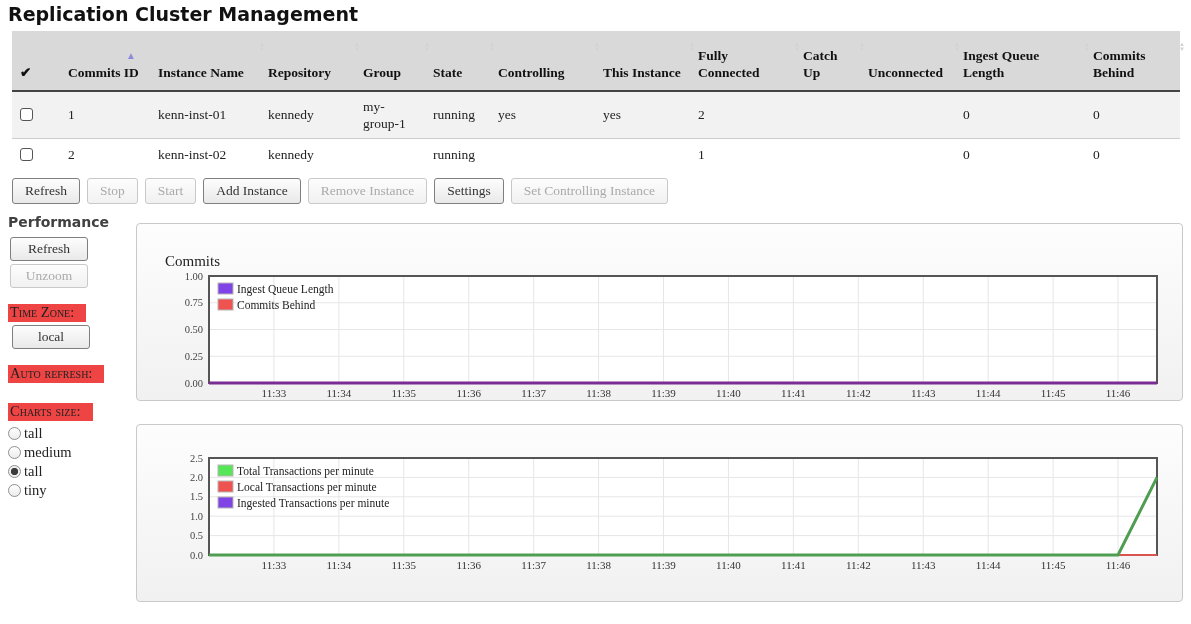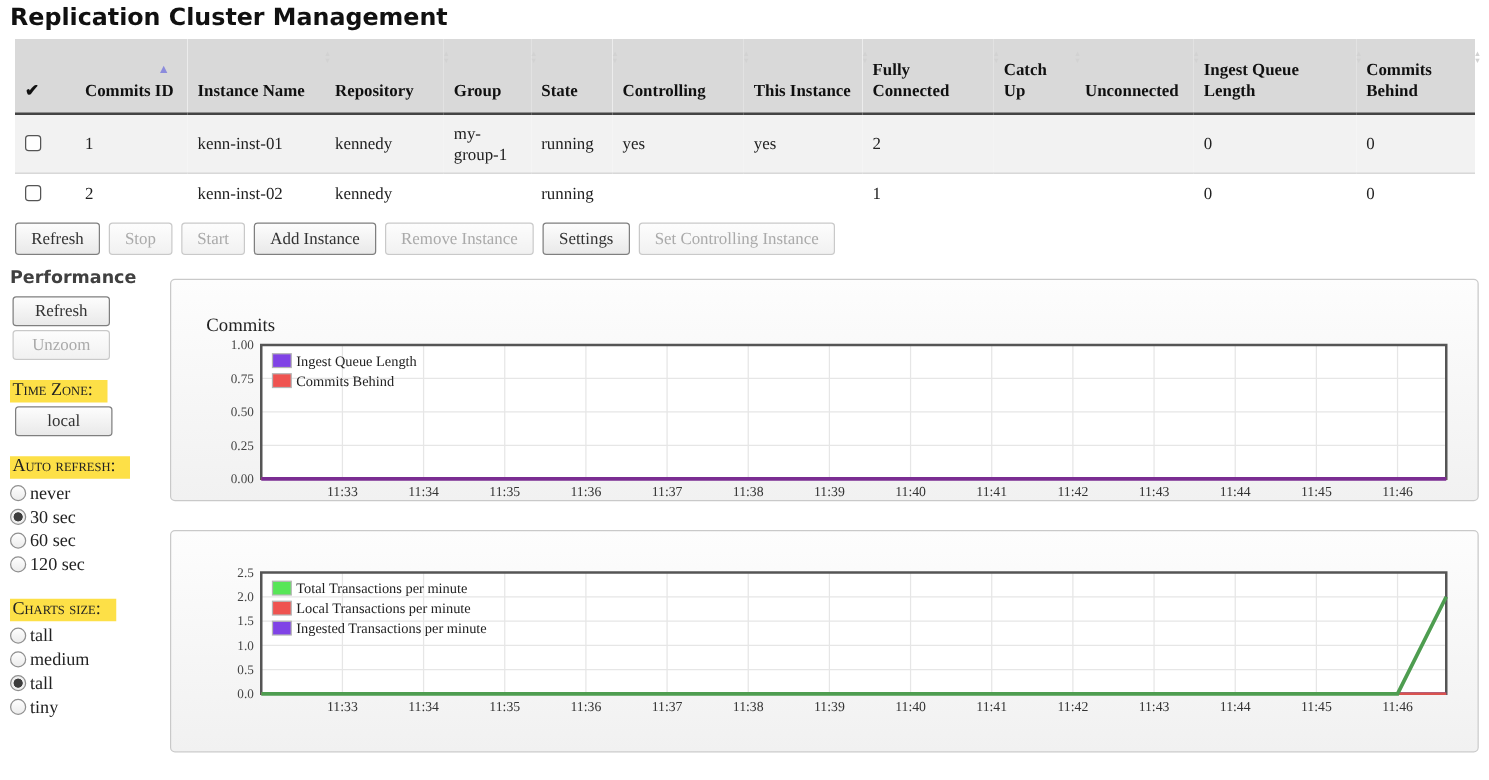--- a/index.html
+++ b/index.html
@@ -64,21 +64,21 @@
   .action-row { margin: 7px 0 10px 12px; }
   
   .perf { display: flex; margin-top: 6px; }
   .side { width: 136px; flex: none; padding-left: 8px; }
   .perf-title {
     font-family: "DejaVu Sans", sans-serif;
     font-weight: bold; font-size: 14px; color: #404040; margin-bottom: 7px;
   }
   .side .btn.block { display: block; width: 78px; margin: 0 0 3px 2px; text-align: center; padding: 3px 0; }
   .hl {
-    display: inline-block; background: #fde047; color: #222;
+    display: inline-block; background: #ef4444; color: #222;
     font-variant: small-caps; font-size: 14.5px;
     padding: 0 12px 1px 2px; margin: 0 0 3px 0;
   }
   .side .group { margin-top: 15px; }
   .radio-row { font-size: 14.5px; line-height: 19px; color: #222; }
   input[type="radio"] {
     appearance: none; -webkit-appearance: none;
     width: 13px; height: 13px; border-radius: 50%;
     border: 1px solid #8f8f8f; background: linear-gradient(#fefefe,#ececec);
     vertical-align: -2px; margin-right: 3px; cursor: pointer;
@@ -177,26 +177,20 @@
     <button class="btn block" id="perf-refresh">Refresh</button>
     <button class="btn block" id="perf-unzoom" disabled="">Unzoom</button>
 
     <div class="group">
       <span class="hl">Time Zone:</span><br>
       <button class="btn block" style="margin-left:4px">local</button>
     </div>
 
     <div class="group">
       <span class="hl">Auto refresh:</span>
-      <div id="auto-refresh-options">
-          <div class="radio-row"><input type="radio" name="auto-refresh" style=""><label>never</label></div>
-          <div class="radio-row"><input type="radio" name="auto-refresh" checked="" style=""><label>30 sec</label></div>
-          <div class="radio-row"><input type="radio" name="auto-refresh" style=""><label>60 sec</label></div>
-          <div class="radio-row"><input type="radio" name="auto-refresh" style=""><label>120 sec</label></div>
-        </div>
     </div>
 
     <div class="group" style="margin-top:16px">
       <span class="hl">Charts size:</span>
       <div id="charts-size-options">
           <div class="radio-row"><input type="radio" name="charts-size" style=""><label>tall</label></div>
           <div class="radio-row"><input type="radio" name="charts-size" style=""><label>medium</label></div>
           <div class="radio-row"><input type="radio" name="charts-size" checked="" style=""><label>tall</label></div>
           <div class="radio-row"><input type="radio" name="charts-size" style=""><label>tiny</label></div>
         </div>

